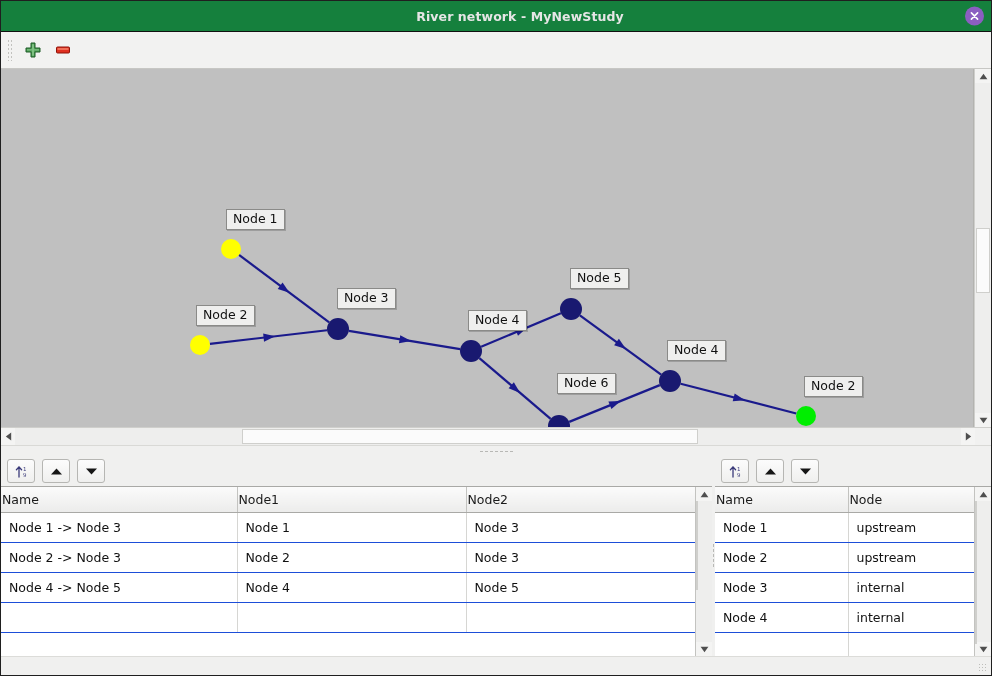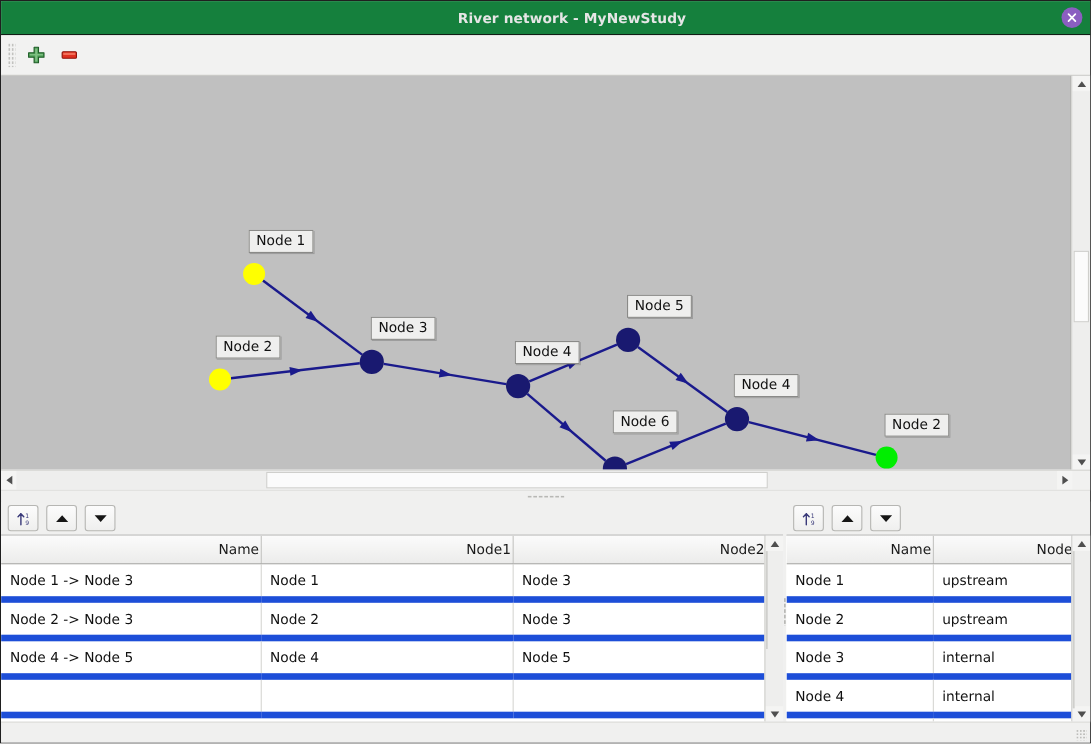--- a/index.html
+++ b/index.html
@@ -250,29 +250,29 @@
     table-layout: fixed;
     width: 100%;
     font-size: 12.5px;
   }
   table.grid th {
     background: linear-gradient(#fbfbfb, #ececeb);
     border-right: 1px solid #c3c3c0;
     border-bottom: 1px solid #a9a9a6;
     font-weight: normal;
     height: 23px;
-    text-align: right;
+    text-align: left;
     color: #1a1a1a;
     user-select: none;
     cursor: pointer;
   }
   table.grid th:last-child { border-right: none; }
   table.grid td {
     border-right: 1px solid #d6d6d3;
-    border-bottom: 6px solid #1d4ed8;
+    border-bottom: 1px solid #1d4ed8;
     height: 29px;
     padding: 0 8px;
     color: #111;
     white-space: nowrap;
     overflow: hidden;
     text-overflow: ellipsis;
     background: #ffffff;
     cursor: default;
   }
   table.grid td:last-child { border-right: none; }

